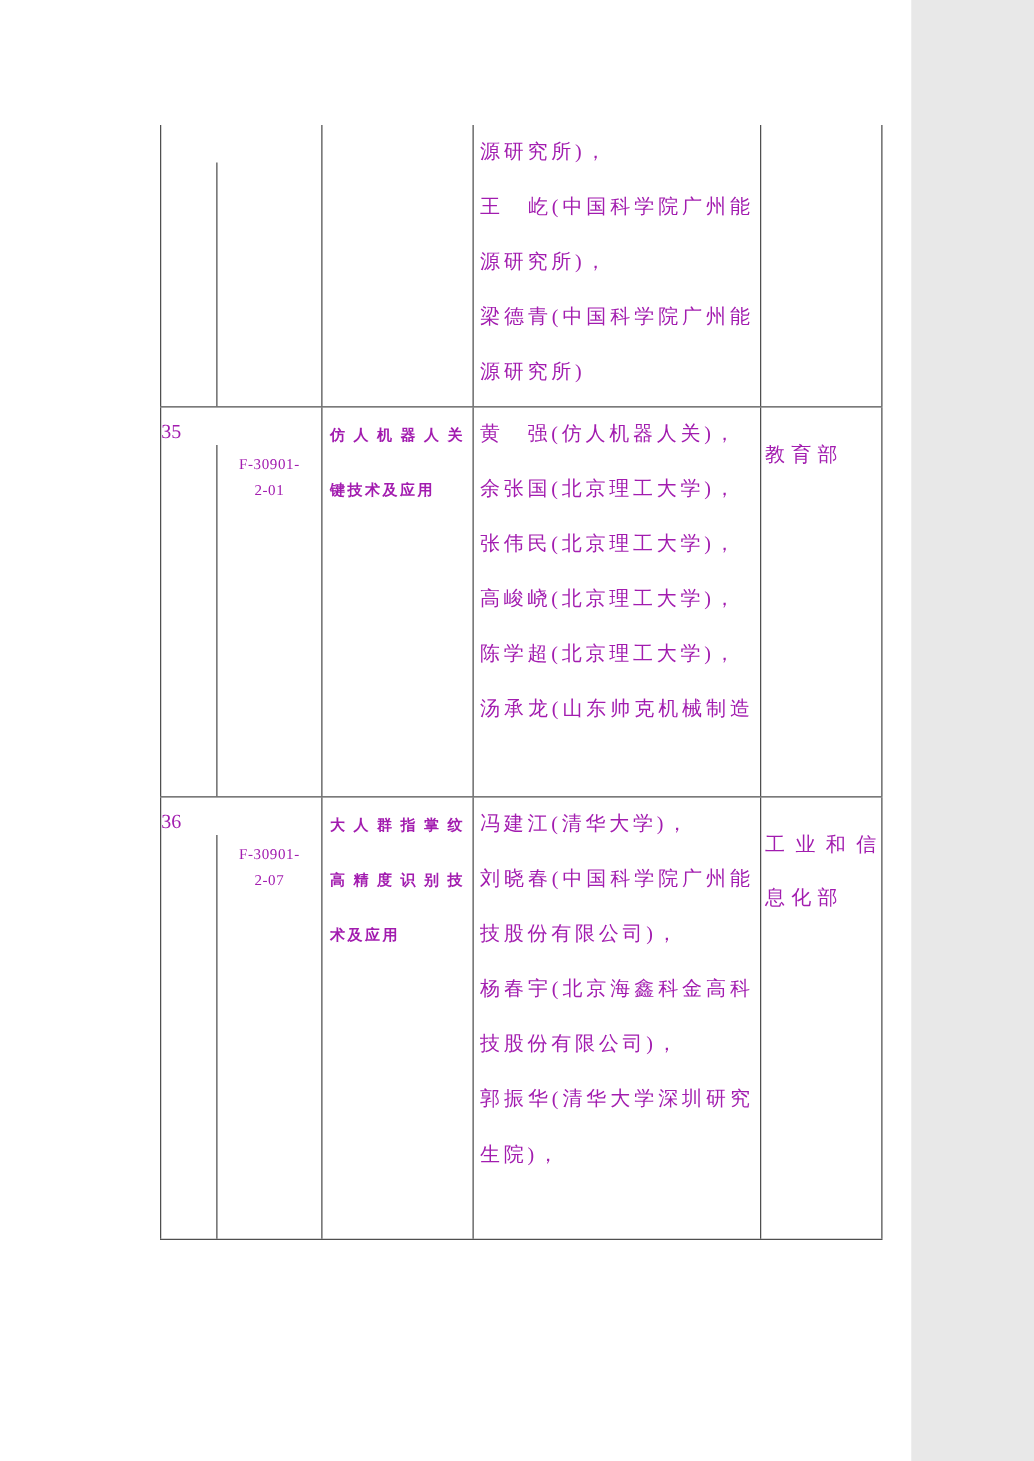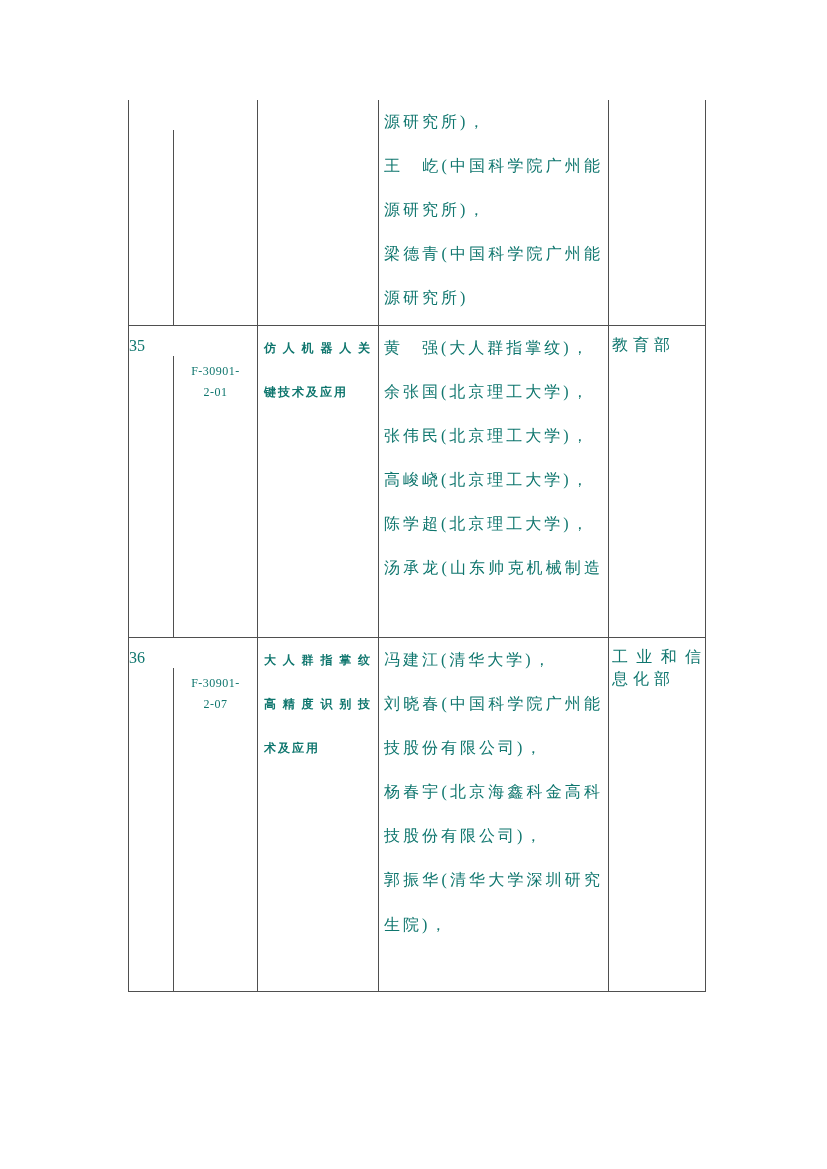--- a/index.html
+++ b/index.html
@@ -2,25 +2,25 @@
 <html><head>
 <meta charset="utf-8">
 <style>
   html, body { margin: 0; padding: 0; }
   body {
     font-family: "Liberation Serif", "DejaVu Serif", serif;
     background: #e8e8e8;
   }
   .page {
     position: relative;
-    width: 827px;
+    width: 729px;
     height: 1169px;
     background: #ffffff;
     overflow: hidden;
-    color: #0f766e;
+    color: #a21caf;
   }
   .awards-table {
     position: absolute;
     left: 128px;
     top: 100px;
     width: 578px;
     border-bottom: 1px solid #4f4f4f;
   }
   .t-row {
     display: grid;
@@ -73,21 +73,21 @@
     text-align: justify;
     text-align-last: justify;
     text-justify: inter-character;
   }
   
   .cell.dept {
     padding: 8px 4px 0 3px;
     font-size: 16px;
     letter-spacing: 5px;
   }
-  .cell.dept .line-sm { height: 22px; line-height: 22px; white-space: nowrap; }
+  .cell.dept .line-sm { height: 22px; line-height: 22px; white-space: nowrap; margin-top: 20px; }
   .cell.dept .line-sm.stretch {
     white-space: normal;
     letter-spacing: 0;
     text-align: justify;
     text-align-last: justify;
     text-justify: inter-character;
   }
 </style>
 </head>
 <body>
@@ -115,21 +115,21 @@
       </div>
       <div class="cell code">
         <div class="line-sm">F-30901-</div>
         <div class="line-sm">2-01</div>
       </div>
       <div class="cell title">
         <div class="line-lg stretch">仿人机器人关</div>
         <div class="line-lg">键技术及应用</div>
       </div>
       <div class="cell people">
-        <div class="line-lg">黄　强(大人群指掌纹)，</div>
+        <div class="line-lg">黄　强(仿人机器人关)，</div>
         <div class="line-lg">余张国(北京理工大学)，</div>
         <div class="line-lg">张伟民(北京理工大学)，</div>
         <div class="line-lg">高峻峣(北京理工大学)，</div>
         <div class="line-lg">陈学超(北京理工大学)，</div>
         <div class="line-lg stretch">汤承龙(山东帅克机械制造</div>
       </div>
       <div class="cell dept">
         <div class="line-sm">教育部</div>
       </div>
     </div>

